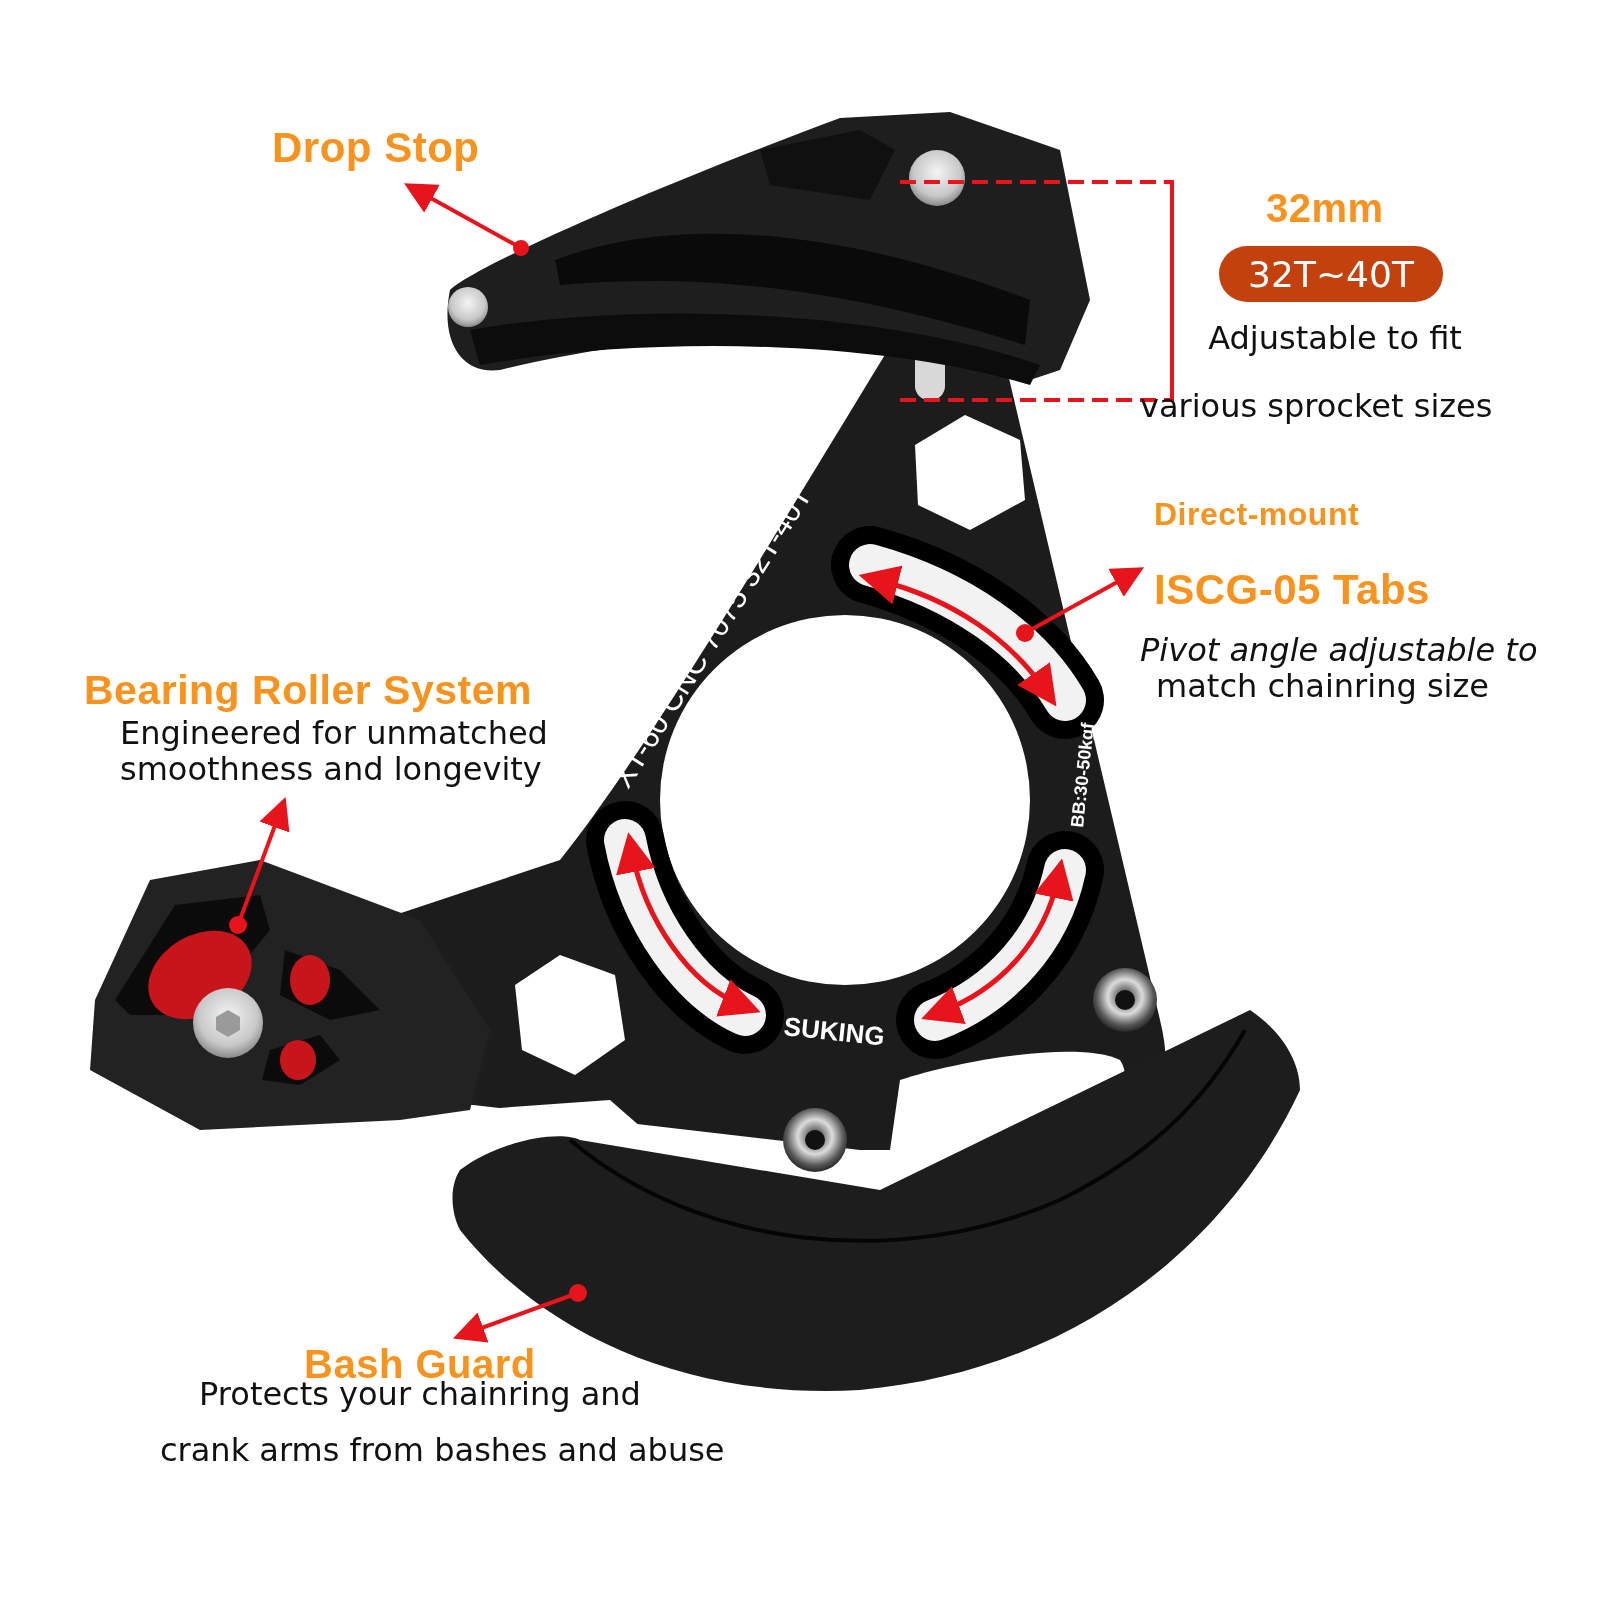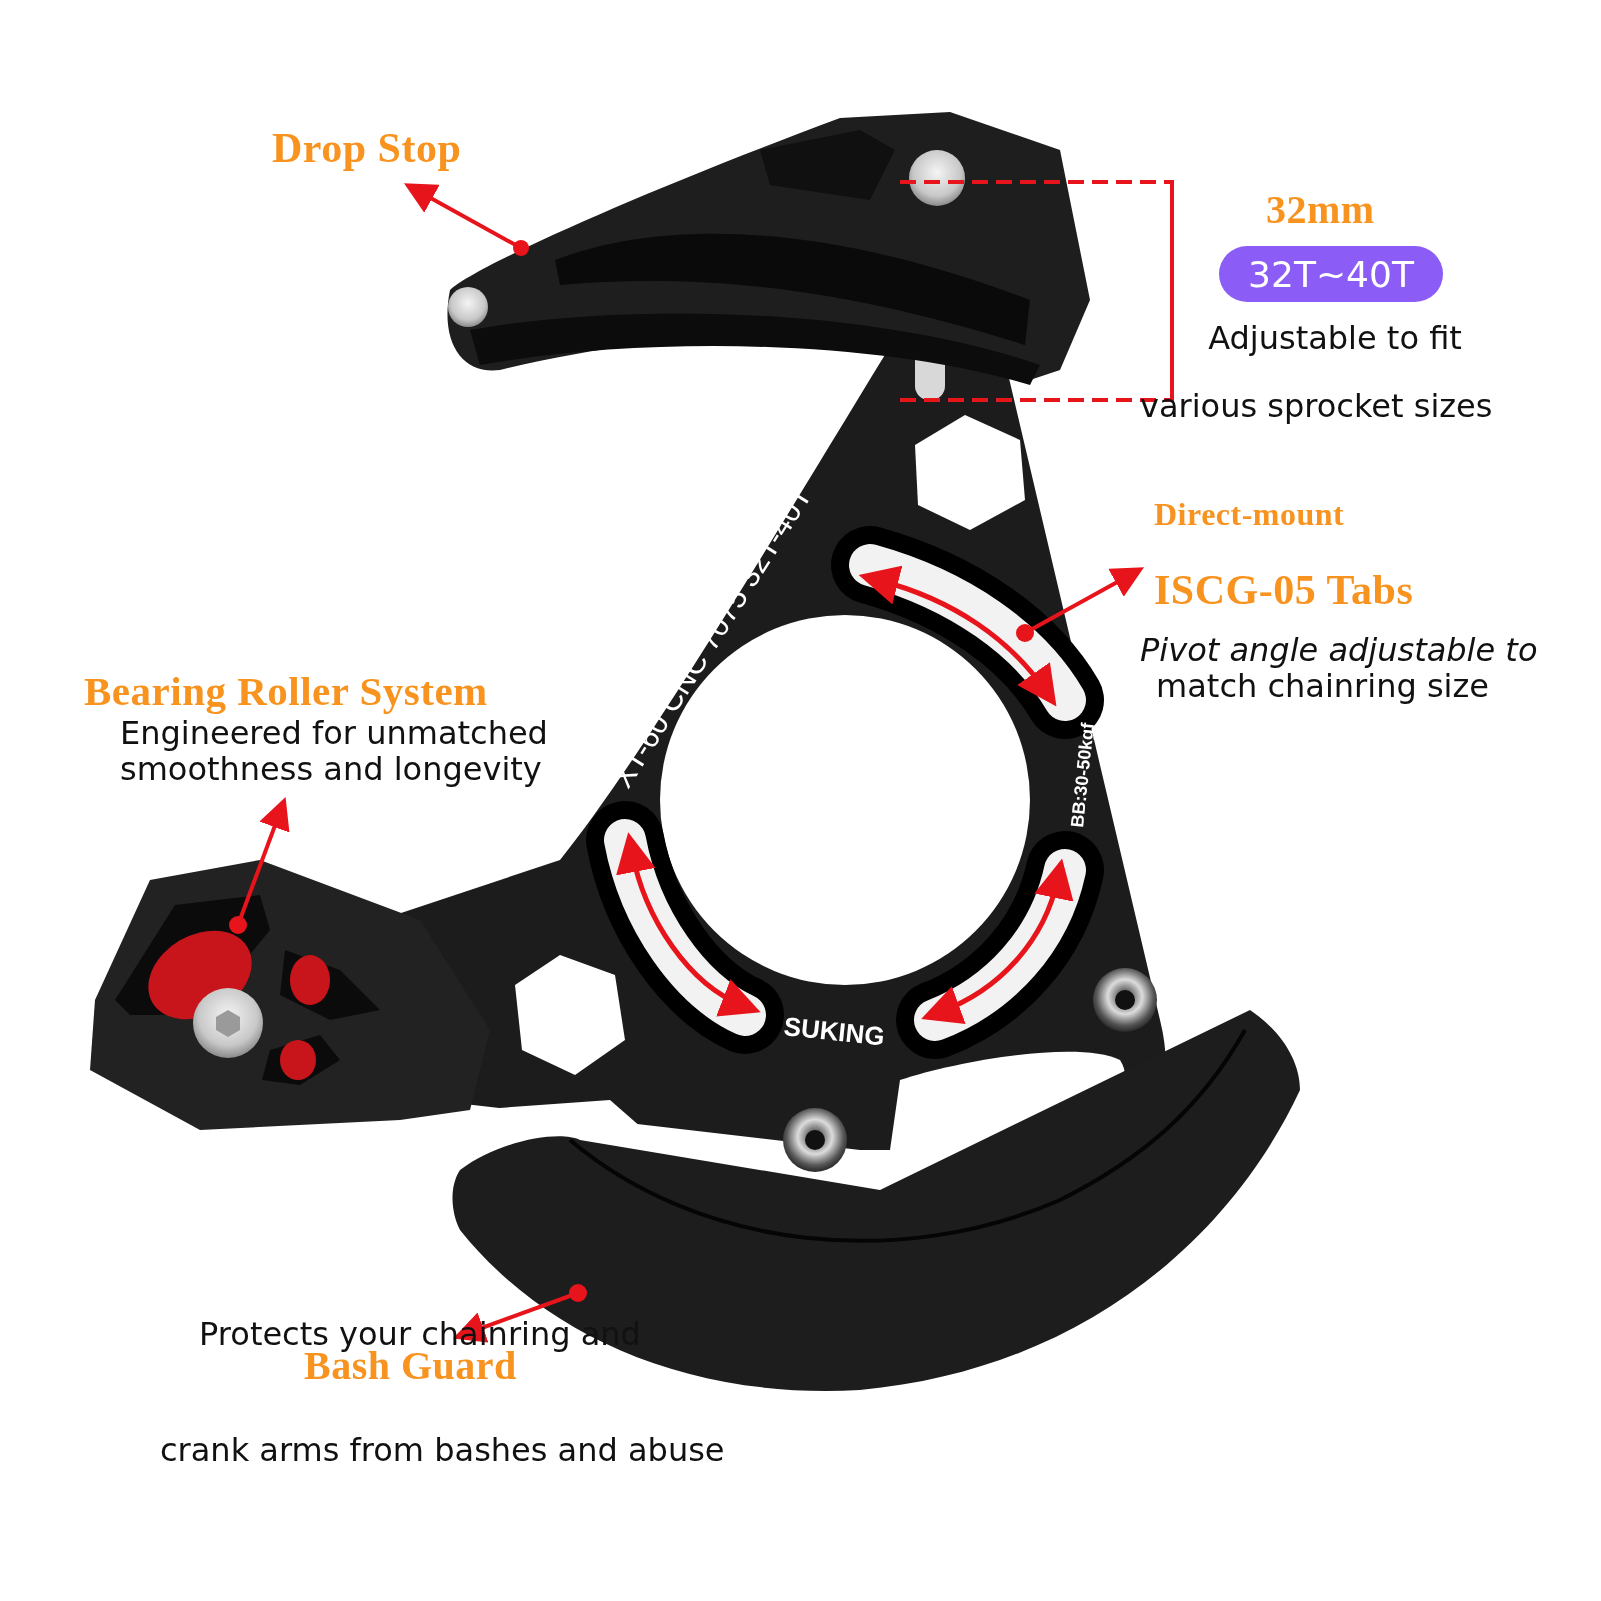--- a/index.html
+++ b/index.html
@@ -17,36 +17,36 @@
     .canvas {
       position: absolute;
       left: 0; top: 0;
       width: 1601px;
       height: 1601px;
     }
     .callout-title {
       position: absolute;
       color: #F7931E;
       font-weight: bold;
-      font-family: Liberation Serif, serif;
+      font-family: Liberation Sans, sans-serif;
       white-space: nowrap;
       letter-spacing: 0.5px;
     }
     .callout-desc {
       position: absolute;
       color: #111111;
       font-family: "DejaVu Sans", sans-serif;
       text-align: center;
       font-size: 32px;
       line-height: 36px;
       white-space: nowrap;
     }
     .pill {
       position: absolute;
-      background: #8b5cf6;
+      background: #c2410c;
       color: #ffffff;
       border-radius: 30px;
       display: flex;
       align-items: center;
       justify-content: center;
       font-size: 36px;
       font-family: "DejaVu Sans", sans-serif;
     }
     .engrave {
       font-family: "Liberation Sans", sans-serif;
@@ -202,14 +202,14 @@
 <div class="callout-title" style="left:1154px; top:496px; font-size:32px;">Direct-mount</div>
 <div class="callout-title" style="left:1154px; top:566px; font-size:42px;">ISCG-05 Tabs</div>
 <div class="callout-desc" style="left:1140px; top:632px; width:365px;font-style:italic;">Pivot angle adjustable to</div>
 <div class="callout-desc" style="left:1140px; top:668px; width:365px;">match chainring size</div>
 
 <div class="callout-title" style="left:84px; top:648px; font-size:41px;margin-top:19px;">Bearing Roller System</div>
 <div class="callout-desc" style="left:120px; top:715px; width:410px;">Engineered for unmatched</div>
 <div class="callout-desc" style="left:120px; top:751px; width:410px;">smoothness and longevity</div>
 
 <div class="callout-title" style="left:304px; top:1342px; font-size:40px;">Bash Guard</div>
-<div class="callout-desc" style="left:160px; top:1316px; width:520px;">Protects your chainring and</div>
+<div class="callout-desc" style="left:160px; top:1376px; width:520px;">Protects your chainring and</div>
 <div class="callout-desc" style="left:160px; top:1432px; width:520px;">crank arms from bashes and abuse</div>
 
 </body></html>

